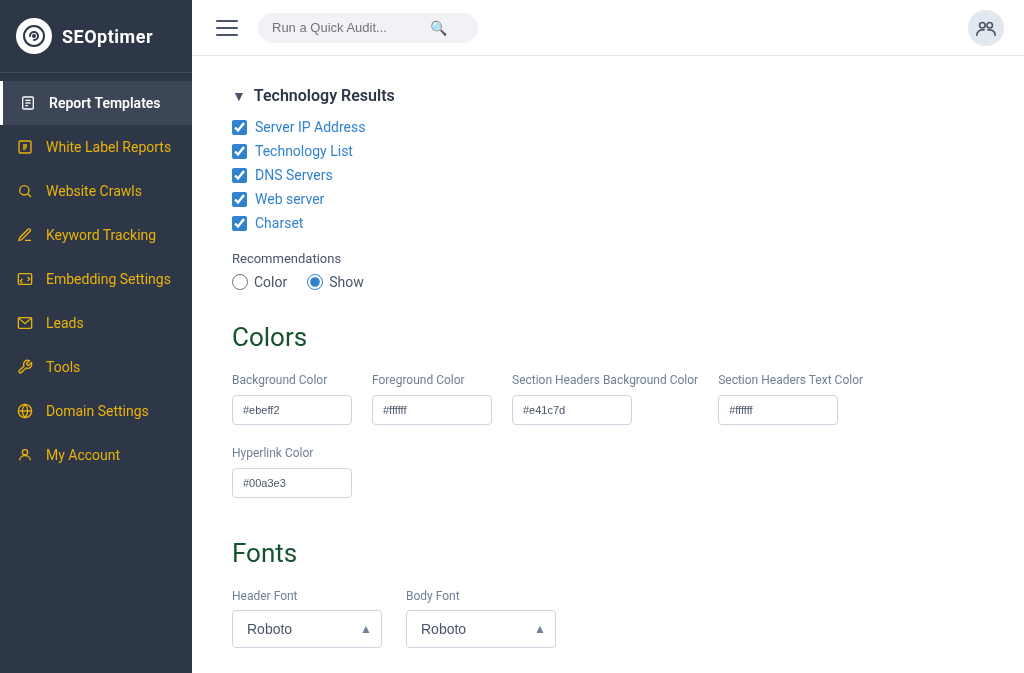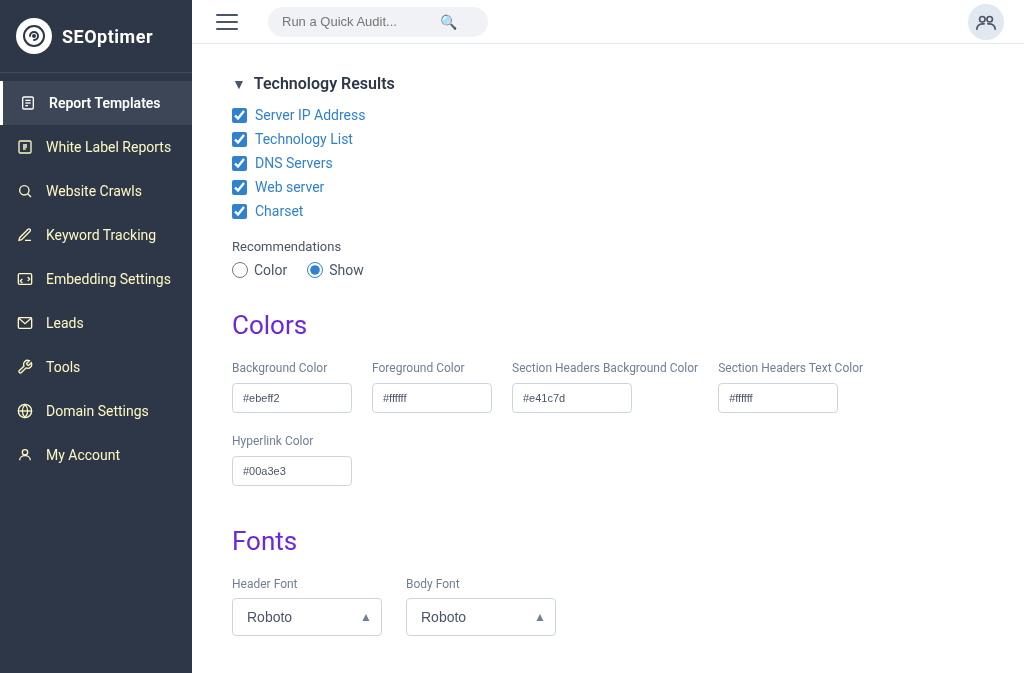--- a/index.html
+++ b/index.html
@@ -42,21 +42,21 @@
       display: flex;
       flex-direction: column;
       padding: 8px 0;
       flex: 1;
     }
     .nav-item {
       display: flex;
       align-items: center;
       gap: 12px;
       padding: 13px 16px;
-      color: #fef9c3;
+      color: #eab308;
       cursor: pointer;
       font-size: 14px;
       transition: background 0.15s;
       text-decoration: none;
       position: relative;
     }
     .nav-item.active {
       color: #fff;
       background: rgba(255,255,255,0.08);
       border-left: 3px solid #fff;
@@ -80,22 +80,22 @@
       overflow: hidden;
     }
 
     
     .topbar {
       background: #fff;
       border-bottom: 1px solid #e2e8f0;
       display: flex;
       align-items: center;
       padding: 8px 20px;
-      height: 44px;
-      gap: 26px;
+      height: 56px;
+      gap: 16px;
       flex-shrink: 0;
     }
     .hamburger-btn {
       background: none;
       border: none;
       cursor: pointer;
       display: flex;
       flex-direction: column;
       gap: 5px;
       padding: 4px;
@@ -211,21 +211,21 @@
       accent-color: #3182ce;
       width: 16px;
       height: 16px;
       cursor: pointer;
     }
 
     
     .section-big-title {
       font-size: 26px;
       font-weight: 400;
-      color: #6d28d9;
+      color: #14532d;
       margin-bottom: 20px;
     }
 
     .color-fields {
       display: flex;
       gap: 20px;
       flex-wrap: wrap;
       margin-bottom: 40px;
     }
     .color-field {

